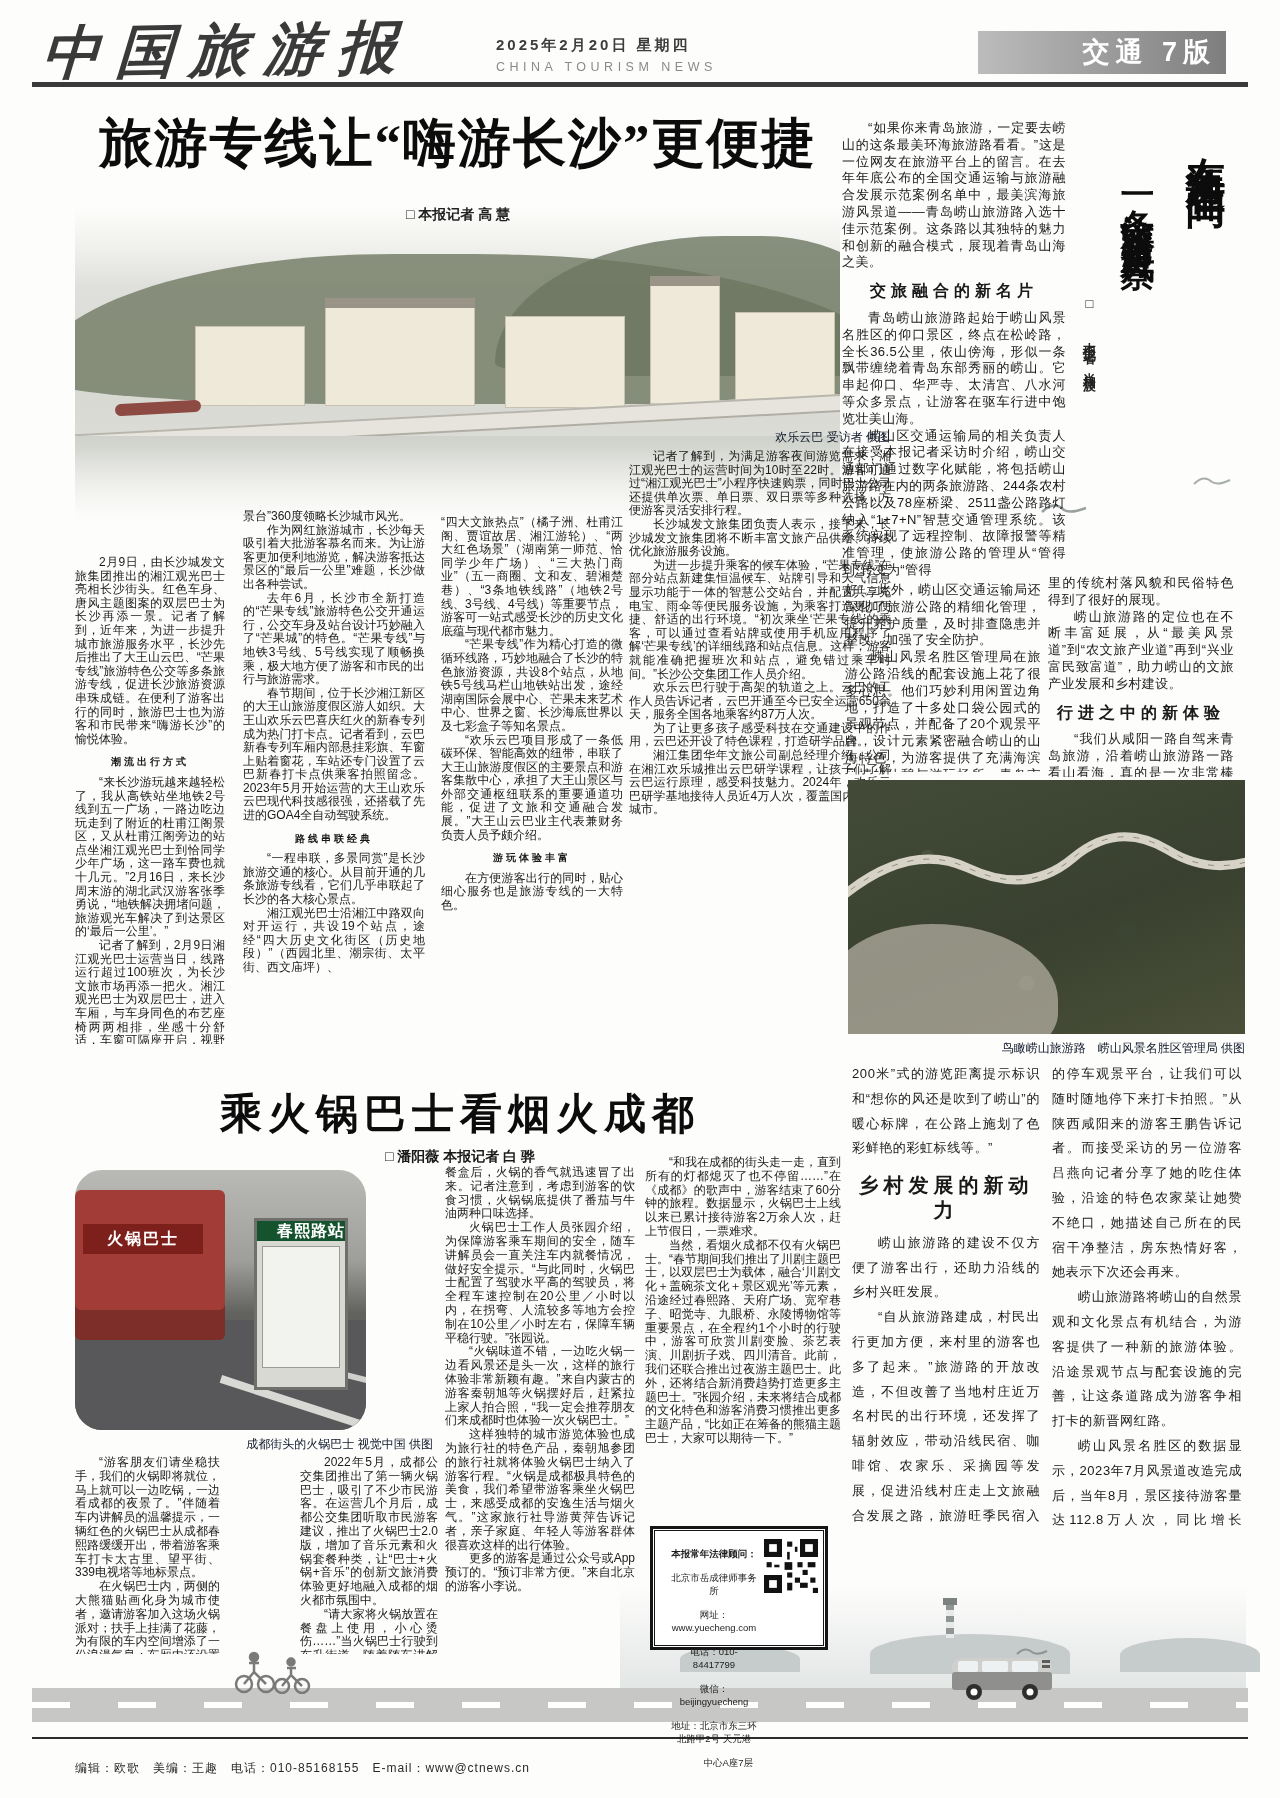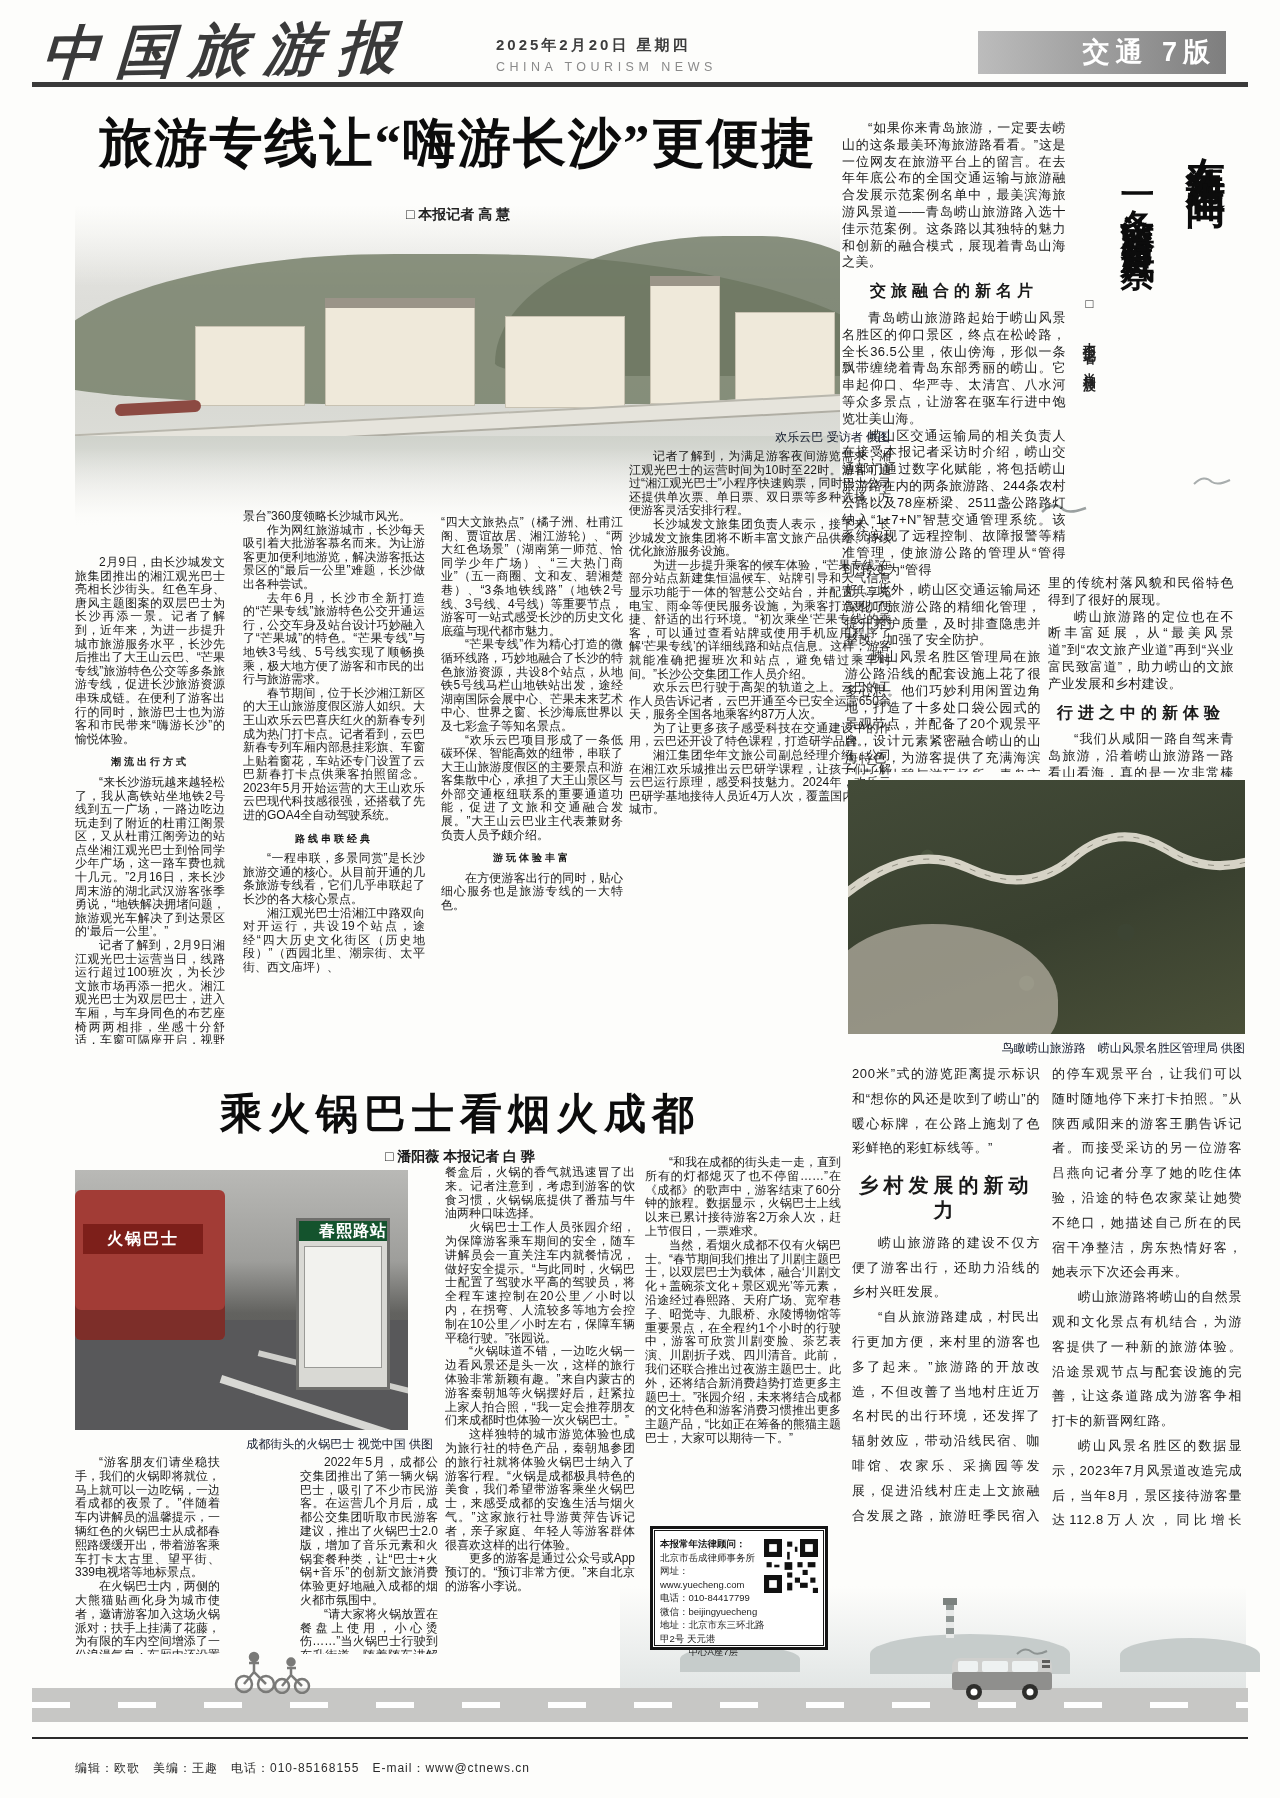--- a/index.html
+++ b/index.html
@@ -63,42 +63,42 @@
       background:linear-gradient(180deg,#fdfdfb 10%,rgba(253,253,251,0));}
   #caption1{left:700px;top:429px;width:190px;}
   #photo2{left:848px;top:780px;width:397px;height:254px;background:
       radial-gradient(circle at 20% 30%,#49523d 0 6px,transparent 7px),
       radial-gradient(circle at 70% 60%,#3c4433 0 8px,transparent 9px),
       radial-gradient(circle at 45% 80%,#525b44 0 7px,transparent 8px),
       linear-gradient(160deg,#434b38,#39402f 55%,#4a5038);}
   #p2-rocks{position:absolute;left:-20px;bottom:-30px;width:230px;height:140px;background:#b3aea0;
       border-radius:50% 60% 40% 50%;opacity:.75;}
   #caption2{left:848px;top:1040px;width:397px;}
-  #photo3{left:75px;top:1170px;width:333px;height:260px;
-      background:linear-gradient(180deg,#b9b9b6 0%,#9e9e9b 35%,#62625f 55%,#535350 100%);}
+  #photo3{left:75px;top:1170px;width:291px;height:260px;
+      background:linear-gradient(180deg,#b9b9b6 0%,#9e9e9b 35%,#62625f 55%,#535350 100%);border-radius:27px;}
   #p3-bus{position:absolute;left:0px;top:20px;width:150px;height:150px;background:#a23c36;
       border-radius:6px;box-shadow:inset 0 -30px 0 #7d2e29;}
   #p3-busbanner{position:absolute;left:8px;top:34px;width:120px;height:30px;background:#7d1f1a;
       color:#fff;font-weight:bold;font-size:16px;line-height:30px;text-align:center;letter-spacing:2px;}
   #p3-road{position:absolute;left:0;bottom:0;width:100%;height:110px;background:#58585a;}
   #p3-line{position:absolute;left:140px;bottom:10px;width:240px;height:8px;background:#d8d8d4;transform:rotate(18deg);}
   #p3-line2{position:absolute;left:180px;bottom:46px;width:230px;height:6px;background:#cfcfcb;transform:rotate(14deg);}
   #p3-kiosk{position:absolute;right:18px;top:48px;width:88px;height:166px;background:#d9d9d4;
       border:3px solid #6f6f6c;}
   #p3-kiosk-head{background:#14532d;color:#fff;font-size:16px;font-weight:bold;
       text-align:right;line-height:20px;height:20px;letter-spacing:1px;}
   #p3-kiosk-body{margin:5px;height:120px;background:#f2f2ee;border:1px solid #9a9a96;}
   #caption3{left:75px;top:1436px;width:358px;}
   
   #adbox{left:650px;top:1526px;width:178px;height:124px;border:3px solid #151515;
          box-shadow:inset 0 0 0 1px #fff,inset 0 0 0 2px #151515;background:#fff;
          padding:8px 7px;box-sizing:border-box;z-index:7;}
   #ad-lines{font-size:9.5px;line-height:13.5px;color:#1c1c1c;width:108px;text-align:left;}
   #ad-lines .bold-line{font-weight:bold;text-indent:0;}
-  #ad-lines p{text-indent:0;margin:0;}
+  #ad-lines p{text-indent:0;margin:10px;text-align:center;}
   #ad-qr{position:absolute;right:7px;top:10px;}
   
   #shore{left:620px;top:1586px;width:626px;height:104px;
      background:linear-gradient(180deg,rgba(253,253,251,0) 0%,#eef0ef 55%,#e2e6e5 100%);}
   .hillock{position:absolute;background:#c6cccb;border-radius:50% 50% 0 0;}
   #lighthouse{position:absolute;left:326px;top:18px;width:8px;height:34px;
      background:repeating-linear-gradient(180deg,#8f9694 0 6px,#e8eae9 6px 12px);}
   #lh-top{position:absolute;left:323px;top:12px;width:14px;height:7px;background:#7c827f;}
   #road{left:32px;top:1688px;width:1216px;height:34px;background:#c7c7c5;}
   #road-dash{position:absolute;left:0;top:14px;width:100%;height:6px;

